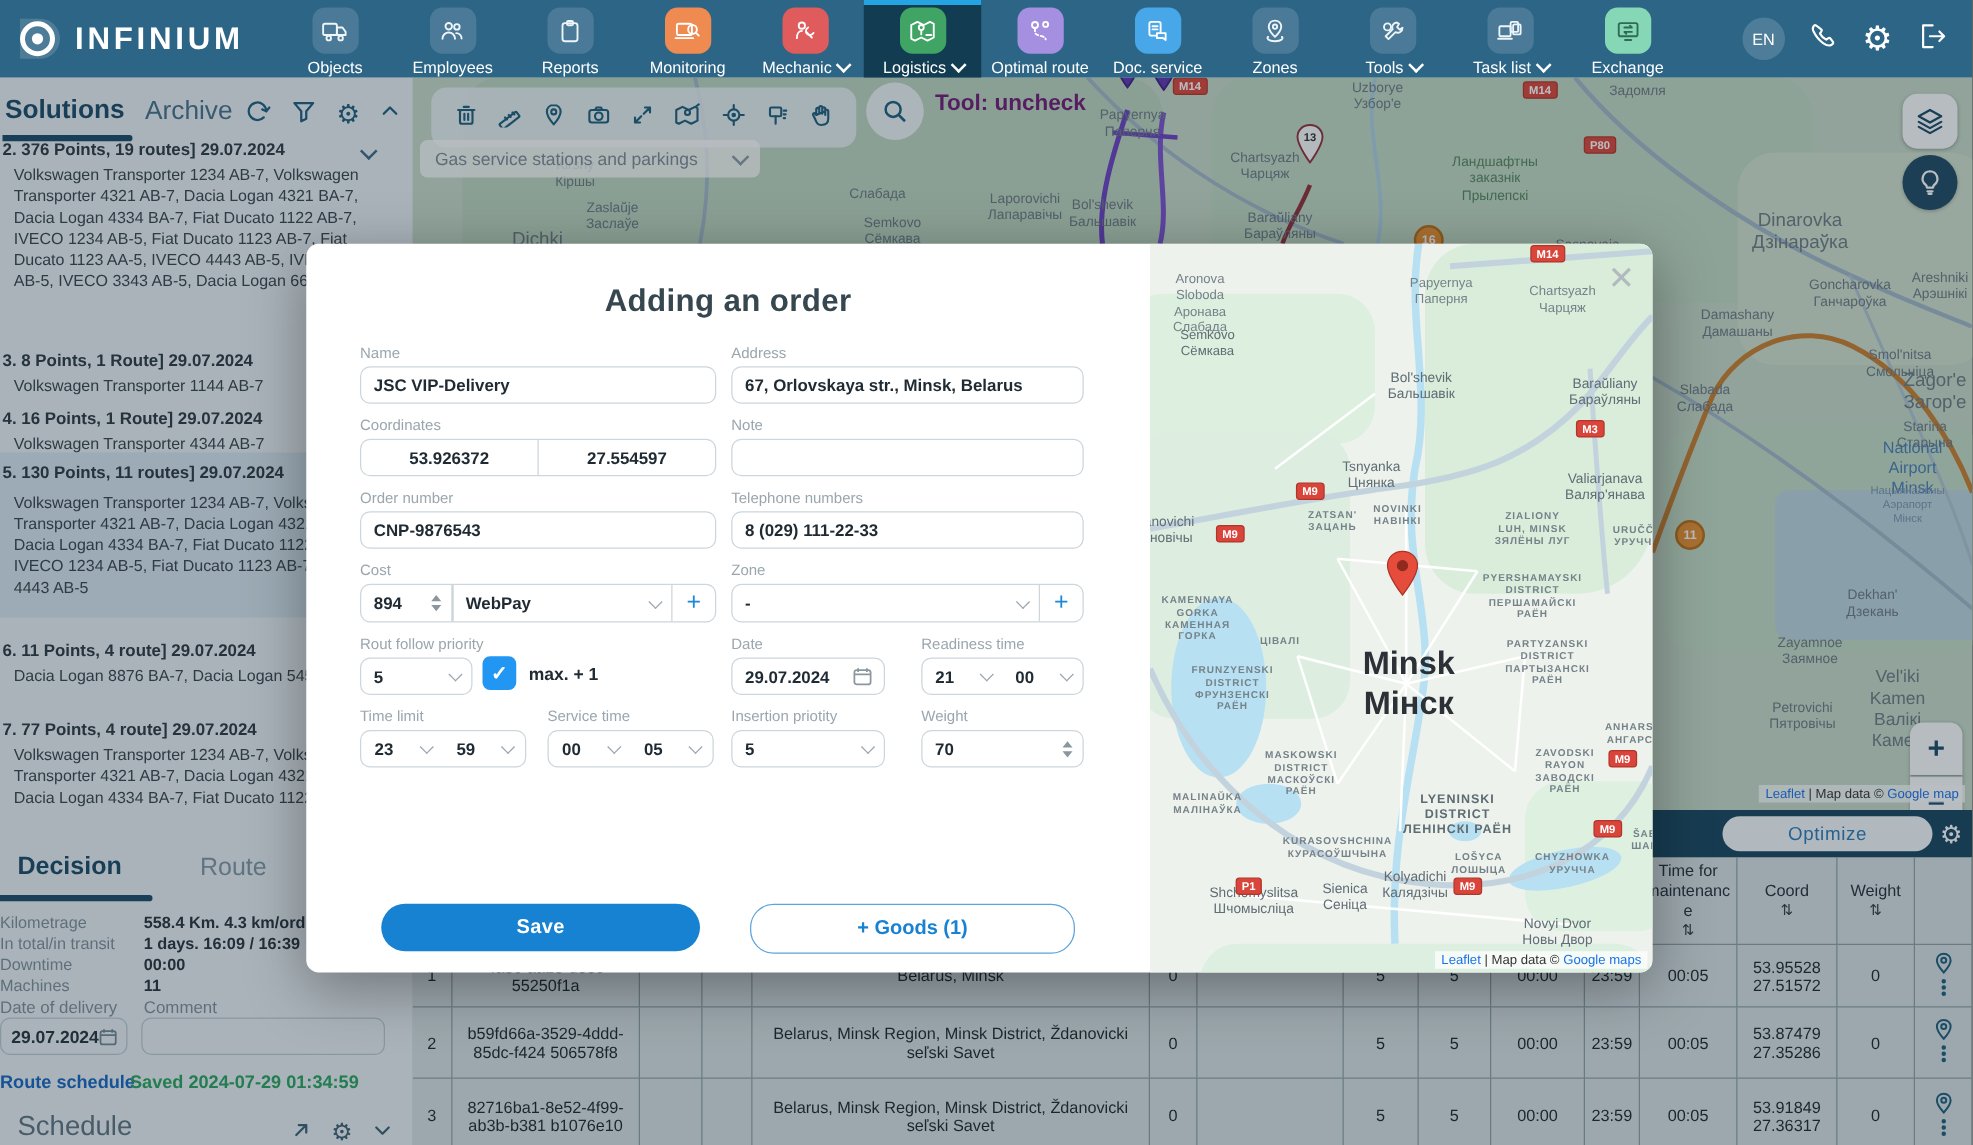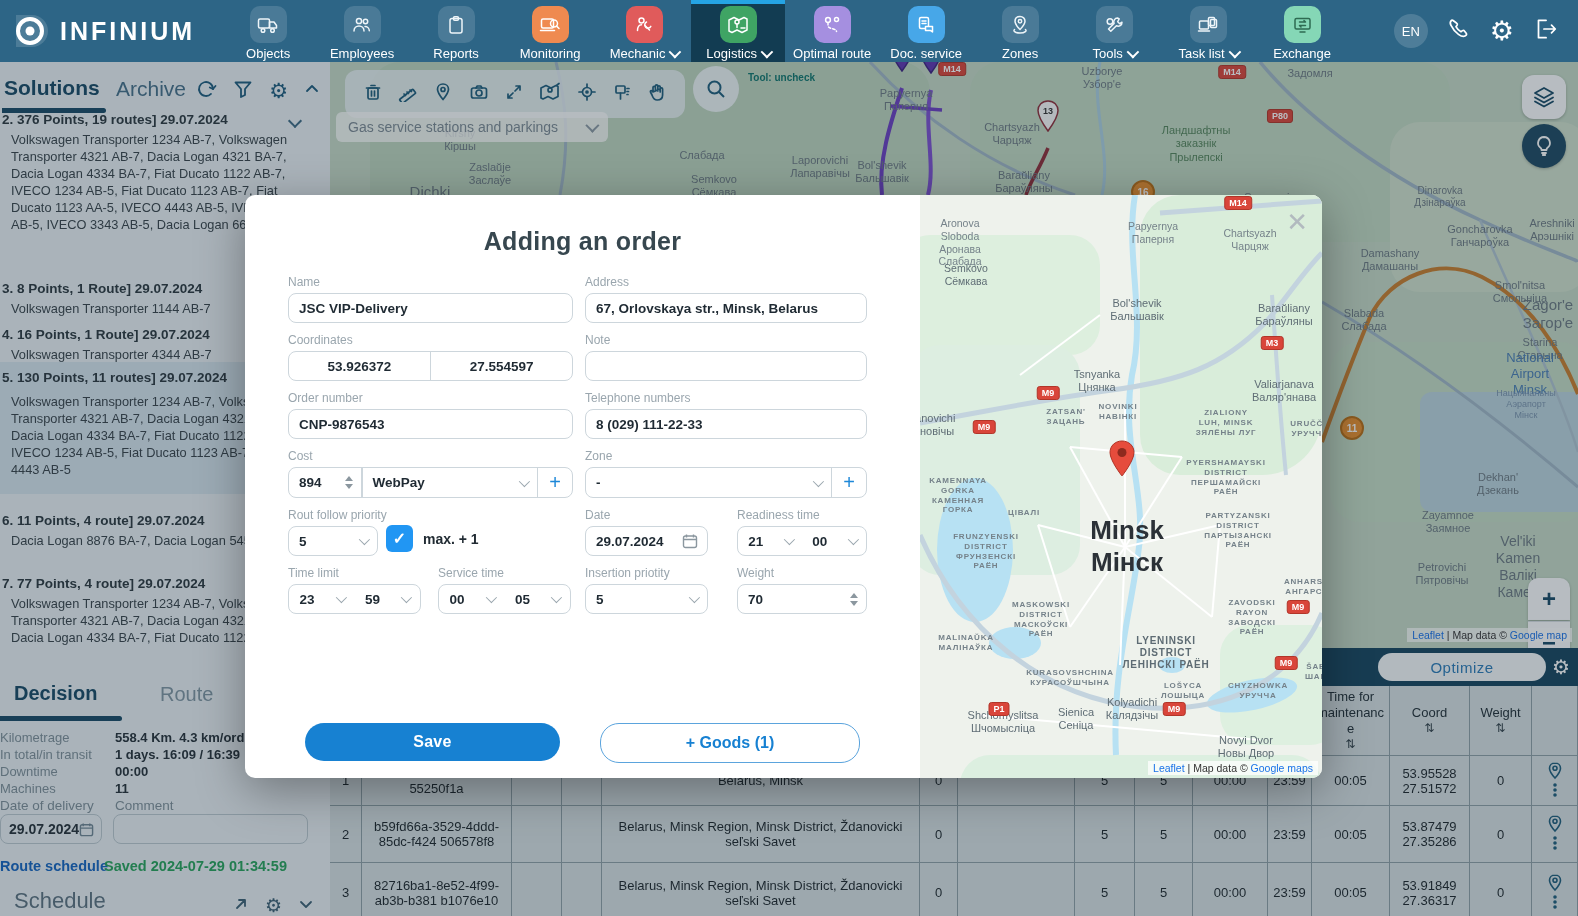--- a/index.html
+++ b/index.html
@@ -60,21 +60,21 @@
   .mapbtn{position:absolute;background:#fbfdfe;border-radius:12px;display:flex;align-items:center;justify-content:center;z-index:6;box-shadow:0 1px 3px rgba(0,0,0,0.25);}
   .mapbtn svg{stroke:#174a66;fill:none;stroke-width:1.8;stroke-linecap:round;stroke-linejoin:round;}
   .bulb-btn{background:#1d4a63;border-radius:50%;}
   .bulb-btn svg{stroke:#fff;}
   .zoomtxt{color:#174a66;font-size:24px;font-weight:700;}
   
   .mtoolbar{position:absolute;left:15px;top:8px;width:340px;height:48px;background:rgba(235,244,248,0.82);border-radius:12px;display:flex;align-items:center;justify-content:space-around;padding:0 10px;box-sizing:border-box;z-index:6;}
   .mtoolbar svg{stroke:#1d5d7c;fill:none;stroke-width:1.7;stroke-linecap:round;stroke-linejoin:round;}
   .search-circle{position:absolute;left:363px;top:4px;width:46px;height:46px;border-radius:50%;background:rgba(240,247,250,0.9);display:flex;align-items:center;justify-content:center;z-index:6;}
   .search-circle svg{stroke:#1d5d7c;fill:none;stroke-width:2;}
-  .tool-status{position:absolute;left:418px;top:10px;font-size:10px;color:#0f766e;font-weight:600;z-index:6;}
+  .tool-status{position:absolute;left:418px;top:10px;font-size:18px;color:#701a75;font-weight:600;z-index:6;}
   .layer-select{position:absolute;left:6px;top:50px;width:272px;height:30px;background:rgba(255,255,255,0.75);border-radius:6px;display:flex;align-items:center;justify-content:space-between;padding:0 12px;box-sizing:border-box;z-index:6;}
   .layer-select .txt{font-size:14px;color:#7b8a94;}
   .chev-g{width:8px;height:8px;border-right:2px solid #8a99a3;border-bottom:2px solid #8a99a3;transform:rotate(45deg) translateY(-2px);}
   
   .opt-bar{position:absolute;left:0;right:0;top:586px;height:38px;background:#16455f;z-index:7;}
   .opt-btn{position:absolute;left:1048px;top:5px;width:168px;height:28px;background:#f4f8fa;border-radius:14px;display:flex;align-items:center;justify-content:center;font-size:15px;color:#2b7cb8;letter-spacing:0.5px;}
   .opt-gear{position:absolute;right:8px;top:7px;font-size:20px;color:#fff;}
   .btable{position:absolute;left:0;top:624px;width:1248px;z-index:7;background:#d6e0e2;}
   .trow{display:grid;grid-template-columns:32px 150px 50px 40px 318px 38px 117px 60px 58px 75px 44px 78px 80px 62px 46px;}
   .tcell{border-right:1px solid #8da0a7;border-bottom:1px solid #8da0a7;display:flex;align-items:center;justify-content:center;text-align:center;font-size:13px;color:#1c262c;padding:2px 3px;box-sizing:border-box;white-space:pre-line;word-break:break-word;}
@@ -155,21 +155,21 @@
         <div class="mlabel" style="left: 682px; top: 72px; font-size: 11px;">Chartsyazh
 Чарцяж</div>
         <div class="mlabel" style="left: 772px; top: 16px; font-size: 11px;">Uzborye
 Узбор'е</div>
         <div class="mlabel" style="left: 980px; top: 12px; font-size: 11px;">Задомля</div>
         <div class="mlabel" style="left: 866px; top: 82px; font-size: 11px; color: rgb(85, 133, 92);">Ландшафтны
 заказнік
 Прылепскі</div>
         <div class="mlabel" style="left: 940px; top: 142px; font-size: 11px;">Sasnovaja
 Сасновая</div>
-        <div class="mlabel" style="left: 1110px; top: 135px; font-size: 10px;">Dinarovka
+        <div class="mlabel" style="left: 1110px; top: 124px; font-size: 15px;">Dinarovka
 Дзінараўка</div>
         <div class="mlabel" style="left: 1060px; top: 198px; font-size: 11px;">Damashany
 Дамашаны</div>
         <div class="mlabel" style="left: 1034px; top: 258px; font-size: 11px;">Slabada
 Слабада</div>
         <div class="mlabel" style="left: 1218px; top: 252px; font-size: 15px;">Zagor'e
 Загор'е</div>
         <div class="mlabel" style="left: 1150px; top: 174px; font-size: 11px;">Goncharovka
 Ганчароўка</div>
         <div class="mlabel" style="left: 1207px; top: 168px; font-size: 11px; margin-left: 15px;">Areshniki

